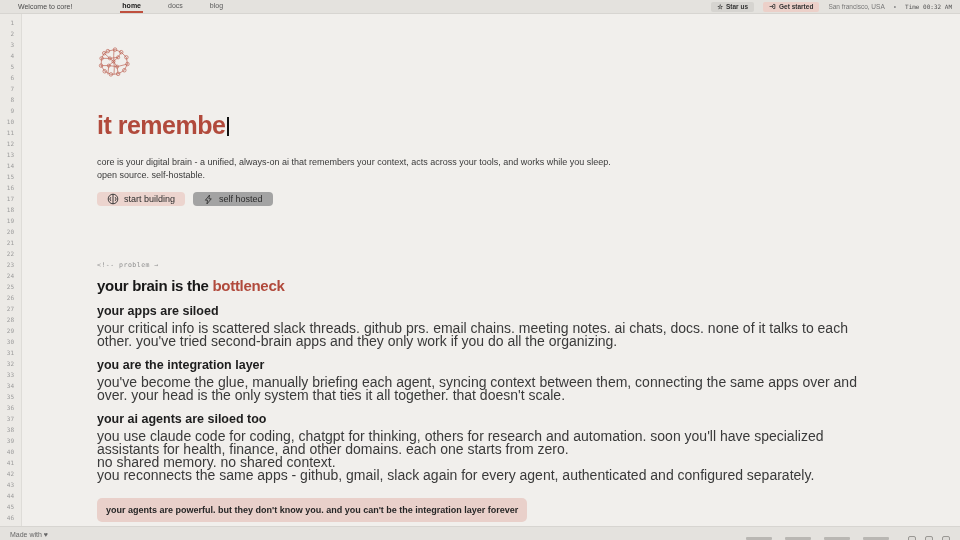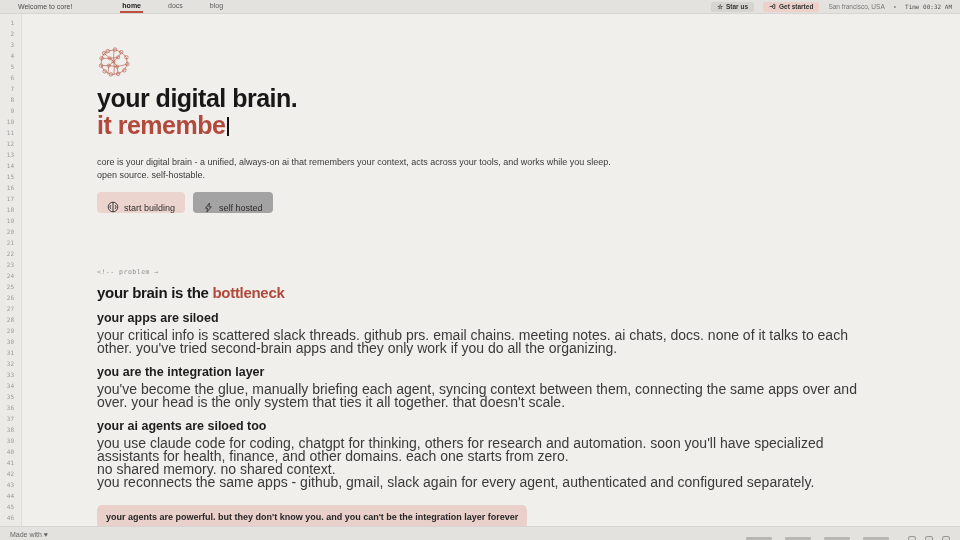--- a/index.html
+++ b/index.html
@@ -54,22 +54,22 @@
   .logo { margin-top:33px; width:34px; height:31px; display:block; }
 
   h1.hero-title { margin-top:7px; font-size:25px; line-height:27px; font-weight:bold; letter-spacing:-0.5px; color:#181818; }
   .typed { color:#b14a3c; }
   .cursor { display:inline-block; width:2px; height:19px; background:#111; margin-left:2px; vertical-align:-2px; }
 
   .hero-desc { margin-top:17px; font-size:9px; line-height:12.5px; color:#3a3a3a; }
 
   .btn-row { margin-top:11px; display:flex; gap:8px; }
   .btn {
-    display:flex; align-items:flex-end; gap:5px;
-    height:21px; padding:0 10px; border-radius:4px; border:none; cursor:pointer;
+    display:flex; align-items:center; gap:5px;
+    height:14px; padding:0 10px; border-radius:4px; border:none; cursor:pointer;
     font-family:"Liberation Sans", sans-serif; font-size:9px; color:#2c2c2c;
   }
   .btn.primary { background:#ecd4ce; }
   .btn.secondary { background:#a3a3a3; }
   .btn svg { display:block; }
 
   .code-comment { margin-top:55px; font-family:"DejaVu Sans Mono", monospace; font-size:6.5px; color:#8e8e8e; letter-spacing:0.5px; }
 
   h2.problem-title { margin-top:8px; font-size:15px; font-weight:bold; letter-spacing:-0.3px; color:#181818; }
   h2 .accent { color:#b14a3c; }
@@ -198,21 +198,21 @@
       <circle cx="8" cy="22" r="3.4"></circle>
       <circle cx="13" cy="12" r="3.4"></circle>
     <circle cx="24" cy="22" r="3"></circle>
       <circle cx="40" cy="20" r="3"></circle>
       <circle cx="22" cy="36" r="3"></circle>
     <circle cx="38" cy="38" r="3"></circle>
       <circle cx="31" cy="28" r="3"></circle>
   </svg>
 
   <h1 class="hero-title">
-    <span>your digital brain.</span><br>
+    <br>
     <span class="typed">it remembe</span><span class="cursor"></span>
   </h1>
 
   <p class="hero-desc">
     <span>core is your digital brain - a unified, always-on ai that remembers your context, acts across your tools, and works while you sleep.</span><br>
     <span>open source. self-hostable.</span>
   </p>
 
   <div class="btn-row">
     <button class="btn primary">

